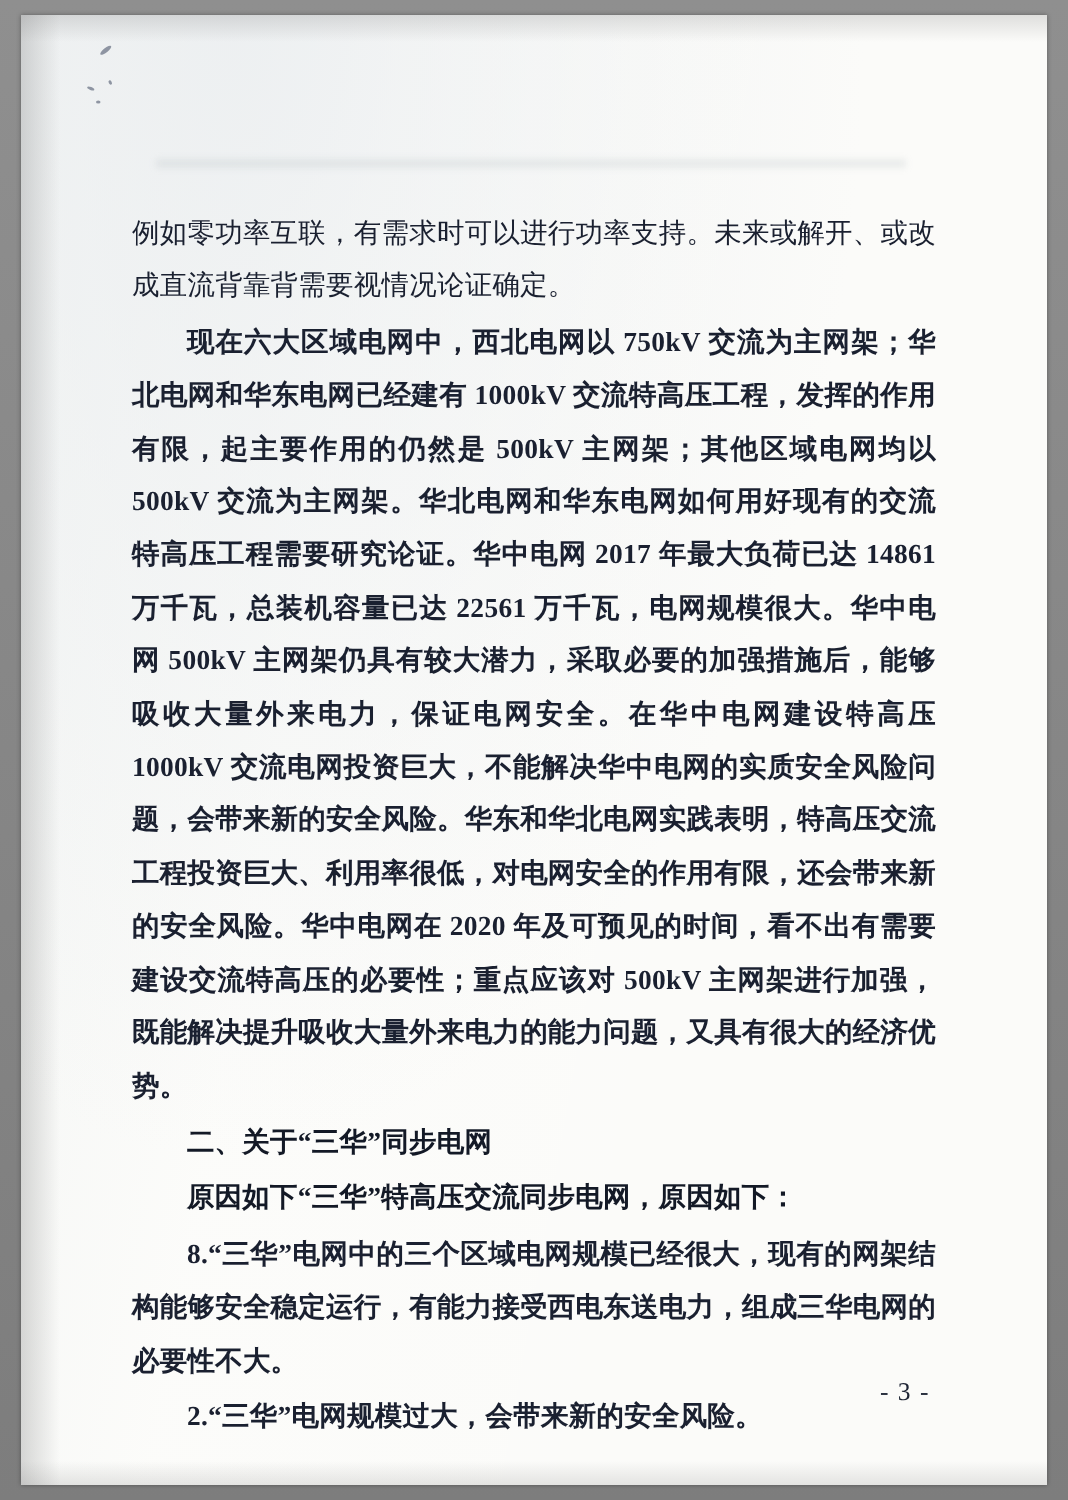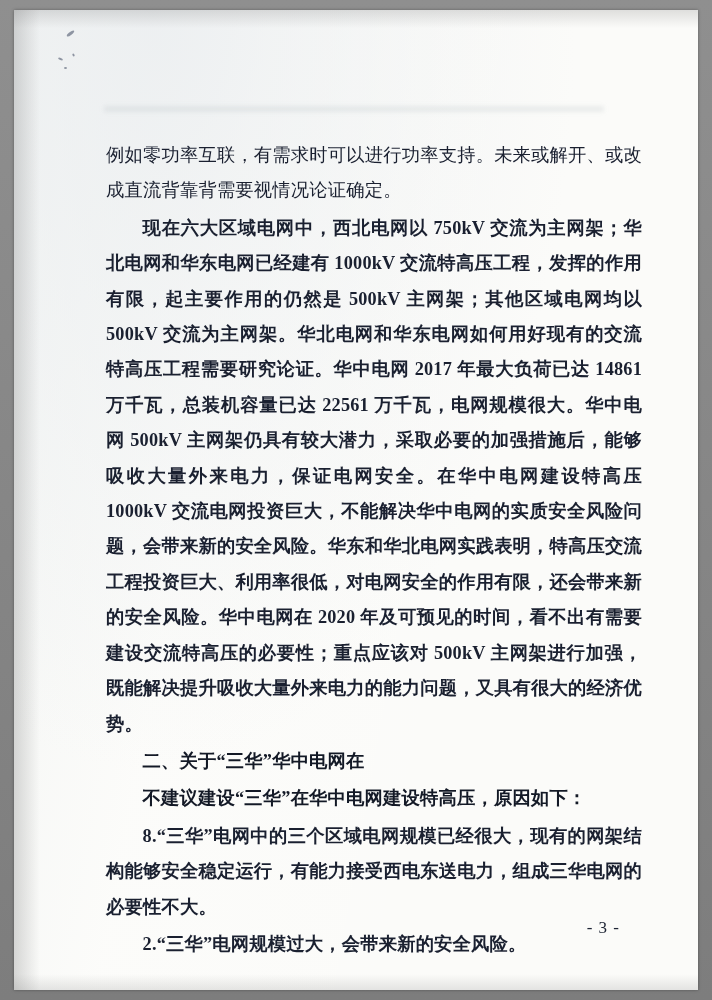--- a/index.html
+++ b/index.html
@@ -69,21 +69,21 @@
     border-radius: 50%;
     opacity: 0.75;
   }
   .ink-mark.m1 { left: 52px;  top: 22px; width: 9px;  height: 3px; transform: rotate(-38deg); }
   .ink-mark.m2 { left: 44px;  top: 48px; width: 5px;  height: 2px; transform: rotate(22deg); }
   .ink-mark.m3 { left: 50px;  top: 57px; width: 3px;  height: 2px; }
   .ink-mark.m4 { left: 58px;  top: 44px; width: 3px;  height: 2px; transform: rotate(60deg); }
 
   .doc-body {
     position: absolute;
-    left: 92px;
+    left: 74px;
     top: 128px;
     width: 536px;
   }
   p.para {
     margin: 0 0 2px 0;
     font-size: 18.3px;
     line-height: 35.4px;
     color: #1a2030;
     text-align: justify;
     text-justify: inter-ideograph;
@@ -126,21 +126,21 @@
 
     <div class="ink-mark m1"></div>
     <div class="ink-mark m2"></div>
     <div class="ink-mark m3"></div>
     <div class="ink-mark m4"></div>
     <div class="bleed"></div>
 
     <div class="doc-body">
       <p class="para">例如零功率互联，有需求时可以进行功率支持。未来或解开、或改成直流背靠背需要视情况论证确定。</p>
       <p class="para indent">现在六大区域电网中，西北电网以 750kV 交流为主网架；华北电网和华东电网已经建有 1000kV 交流特高压工程，发挥的作用有限，起主要作用的仍然是 500kV 主网架；其他区域电网均以 500kV 交流为主网架。华北电网和华东电网如何用好现有的交流特高压工程需要研究论证。华中电网 2017 年最大负荷已达 14861 万千瓦，总装机容量已达 22561 万千瓦，电网规模很大。华中电网 500kV 主网架仍具有较大潜力，采取必要的加强措施后，能够吸收大量外来电力，保证电网安全。在华中电网建设特高压 1000kV 交流电网投资巨大，不能解决华中电网的实质安全风险问题，会带来新的安全风险。华东和华北电网实践表明，特高压交流工程投资巨大、利用率很低，对电网安全的作用有限，还会带来新的安全风险。华中电网在 2020 年及可预见的时间，看不出有需要建设交流特高压的必要性；重点应该对 500kV 主网架进行加强，既能解决提升吸收大量外来电力的能力问题，又具有很大的经济优势。</p>
-      <p class="para indent bold-head">二、关于“三华”华中电网在</p>
-      <p class="para indent bold-head">不建议建设“三华”在华中电网建设特高压，原因如下：</p>
+      <p class="para indent bold-head">二、关于“三华”同步电网</p>
+      <p class="para indent bold-head">原因如下“三华”特高压交流同步电网，原因如下：</p>
       <p class="para indent">8.“三华”电网中的三个区域电网规模已经很大，现有的网架结构能够安全稳定运行，有能力接受西电东送电力，组成三华电网的必要性不大。</p>
       <p class="para indent">2.“三华”电网规模过大，会带来新的安全风险。</p>
     </div>
 
     <div class="page-number">- 3 -</div>
   </div>
 </div>
 
 </body></html>

